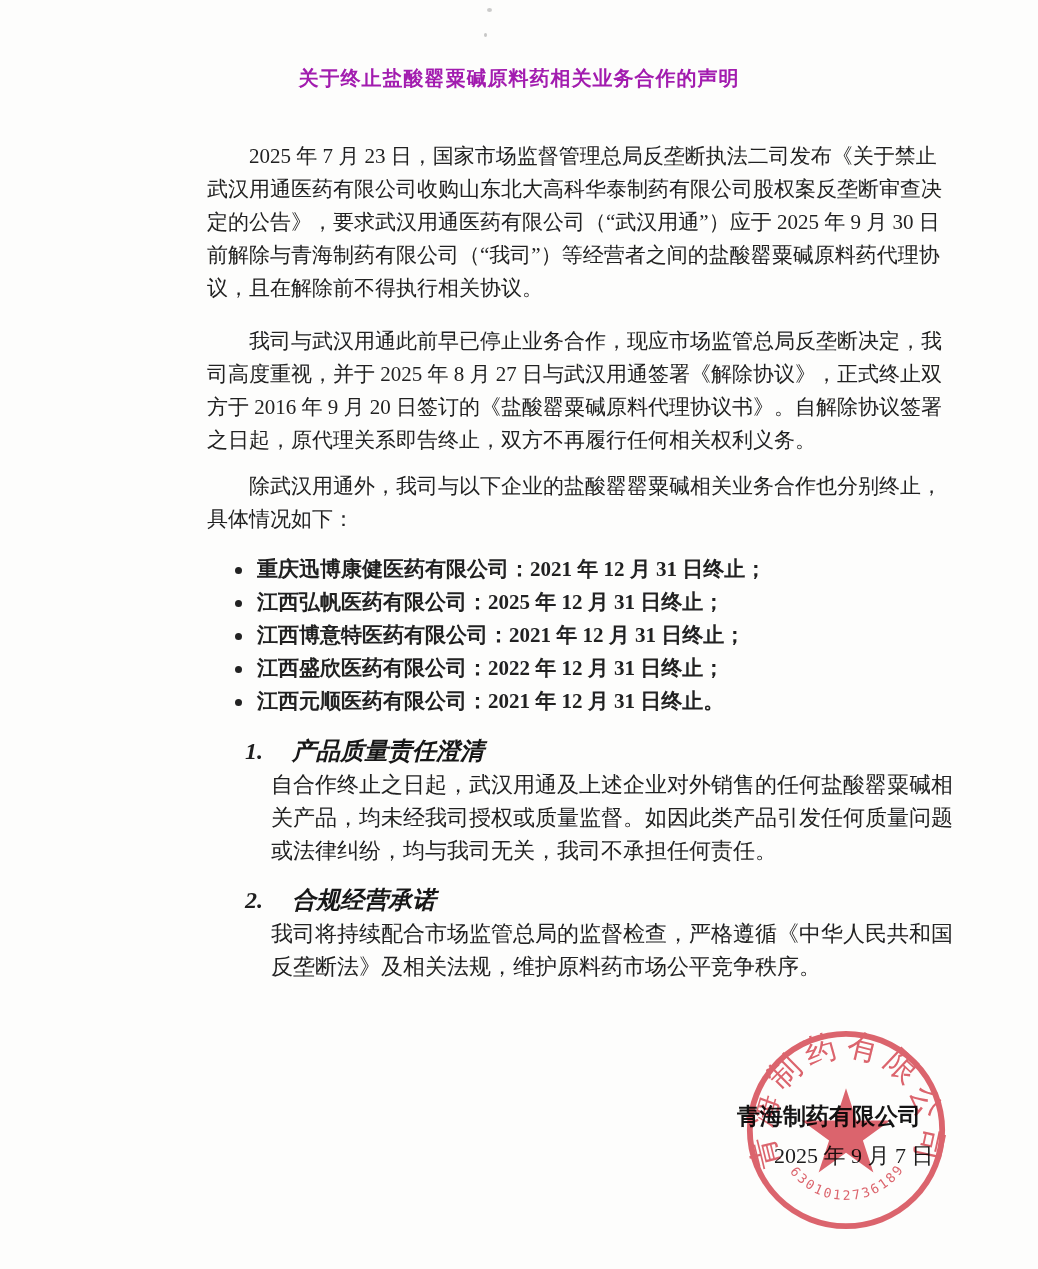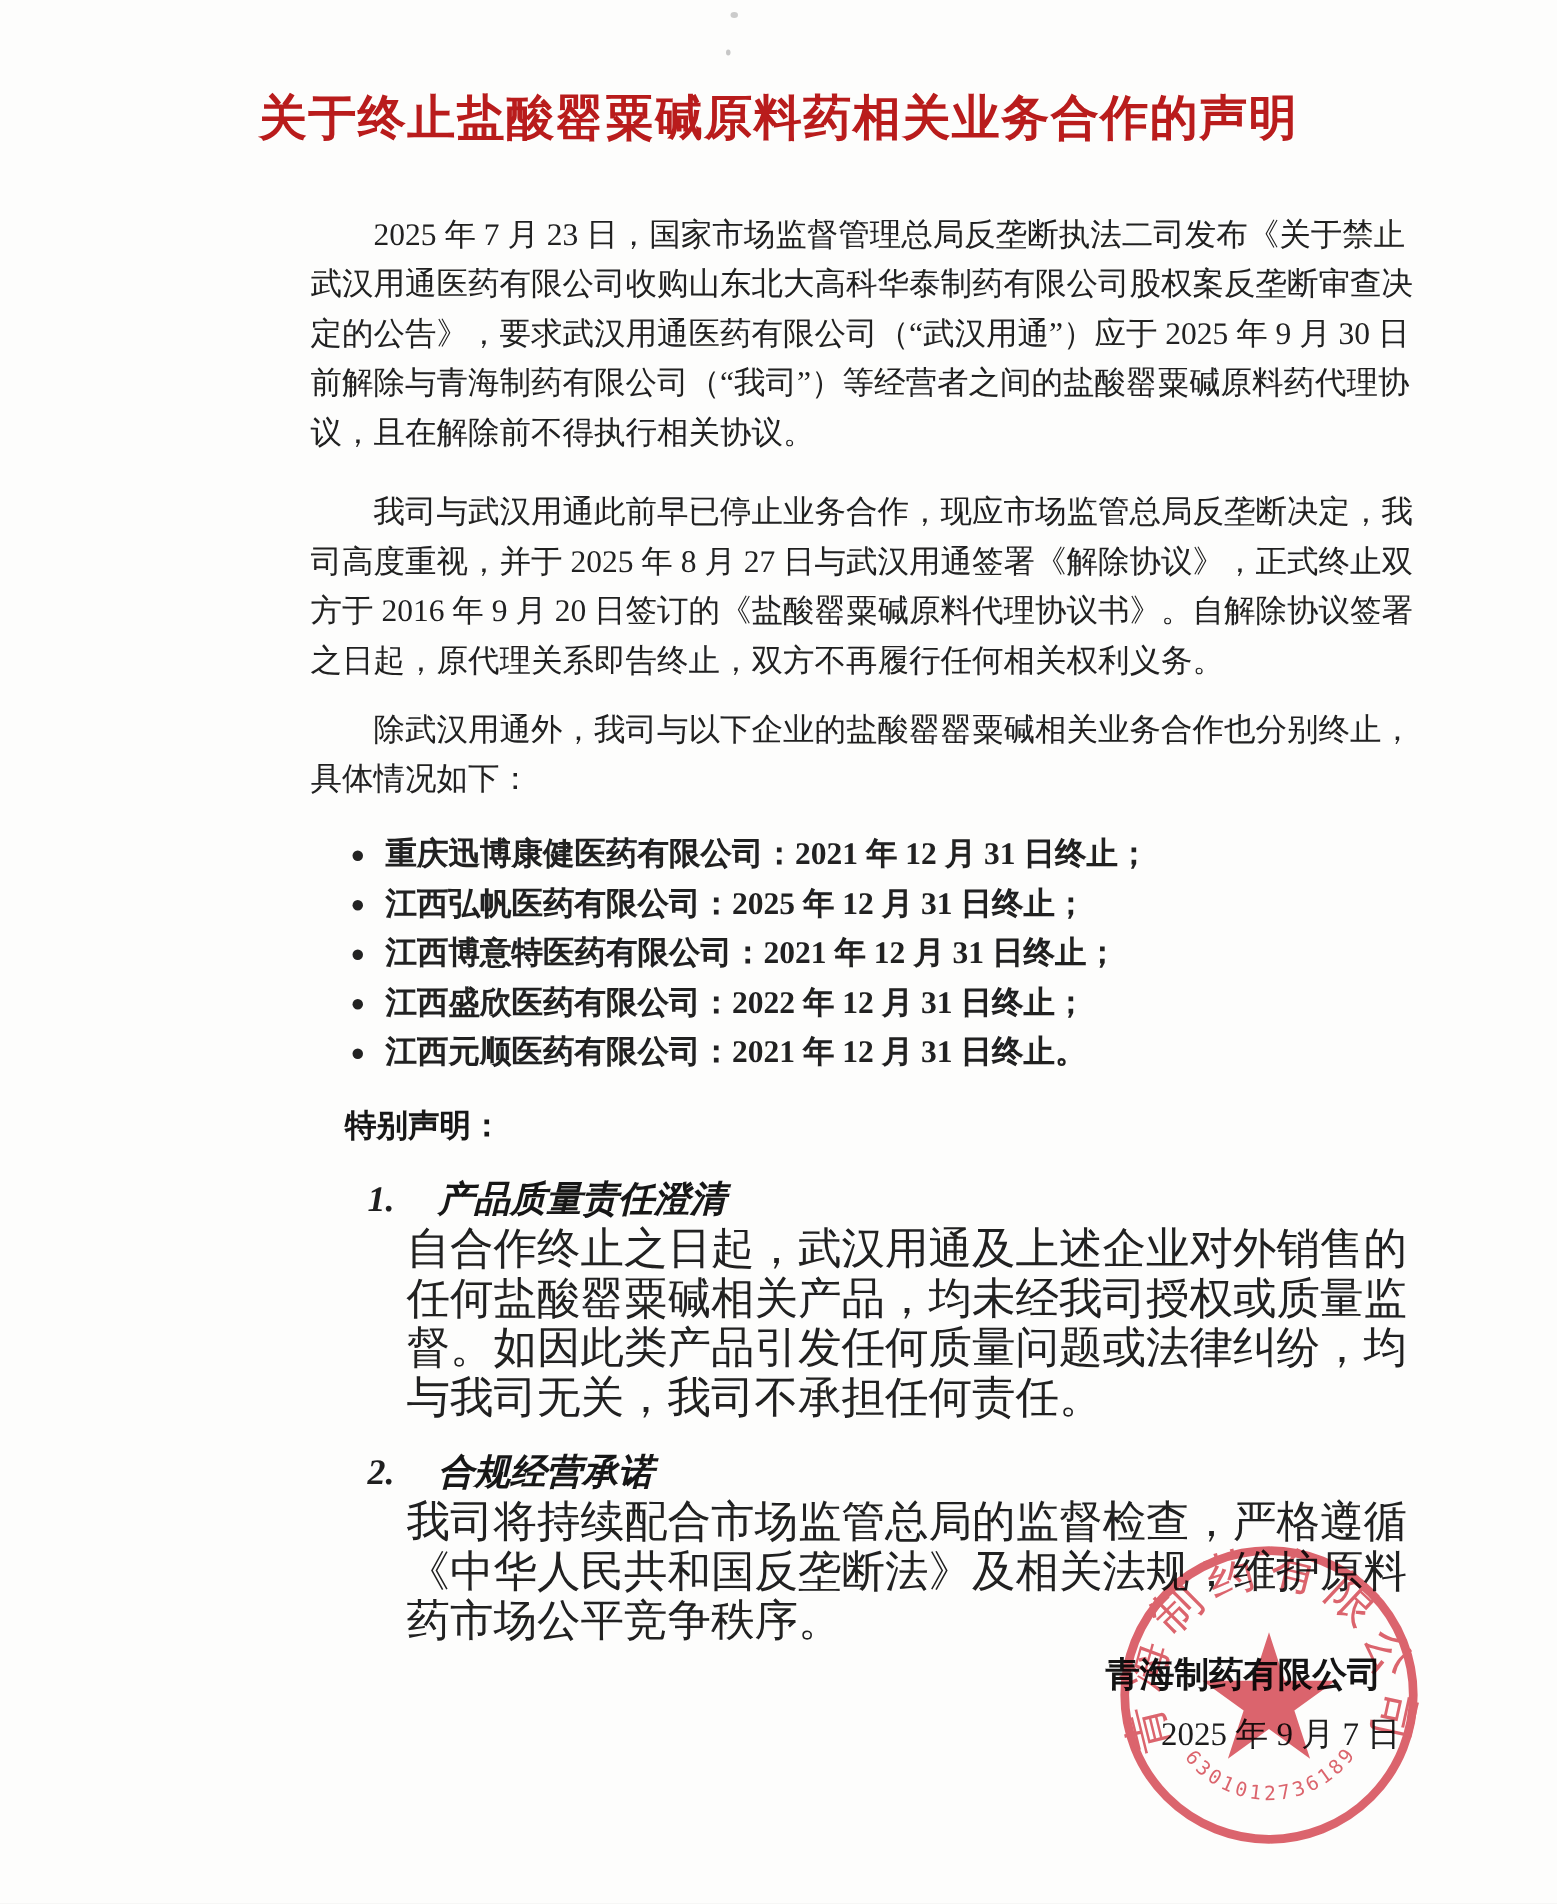--- a/index.html
+++ b/index.html
@@ -13,24 +13,24 @@
     width:1038px;height:1269px;
     background:#fdfdfc;
     overflow:hidden;
     color:#1f1f1f;
   }
   .doc-title{
     margin:60px auto 0;
     text-align:center;
     font-family:"Liberation Sans","DejaVu Sans",sans-serif;
     font-weight:700;
-    font-size:32px;
+    font-size:20px;
     line-height:36px;
     letter-spacing:1px;
-    color:#b91c1c;
+    color:#a21caf;
   }
   .text-block{
     position:absolute;
     left:207px;top:0;
     width:748px;
   }
   .para{
     margin:0;
     font-size:21px;
     line-height:33px;
@@ -82,21 +82,21 @@
     width:47px;
   }
   .item-head .head-text{
     font-family:"Liberation Sans","DejaVu Sans",sans-serif;
     font-weight:700;
     color:#171717;
   }
   .item-body{
     margin:0 0 0 64px;
     width:684px;
-    font-size:29px;
+    font-size:22px;
     line-height:33px;
     color:#212121;
   }
   .signature-company{
     position:absolute;
     left:737px;top:1101px;
     font-family:"Liberation Sans","DejaVu Sans",sans-serif;
     font-weight:700;
     font-size:23px;
     line-height:30px;
@@ -161,21 +161,20 @@
       <li>
         <span class="bullet-dot"></span>
         <span>江西盛欣医药有限公司：2022 年 12 月 31 日终止；</span>
       </li>
       <li>
         <span class="bullet-dot"></span>
         <span>江西元顺医药有限公司：2021 年 12 月 31 日终止。</span>
       </li>
     </ul>
 
-    <div class="special-heading">特别声明：</div>
 
     <div class="item">
       <div class="item-head">
         <span class="num">1.</span><span class="head-text">产品质量责任澄清</span>
       </div>
       <div class="item-body">自合作终止之日起，武汉用通及上述企业对外销售的任何盐酸罂粟碱相关产品，均未经我司授权或质量监督。如因此类产品引发任何质量问题或法律纠纷，均与我司无关，我司不承担任何责任。</div>
     </div>
 
     <div class="item">
       <div class="item-head">

